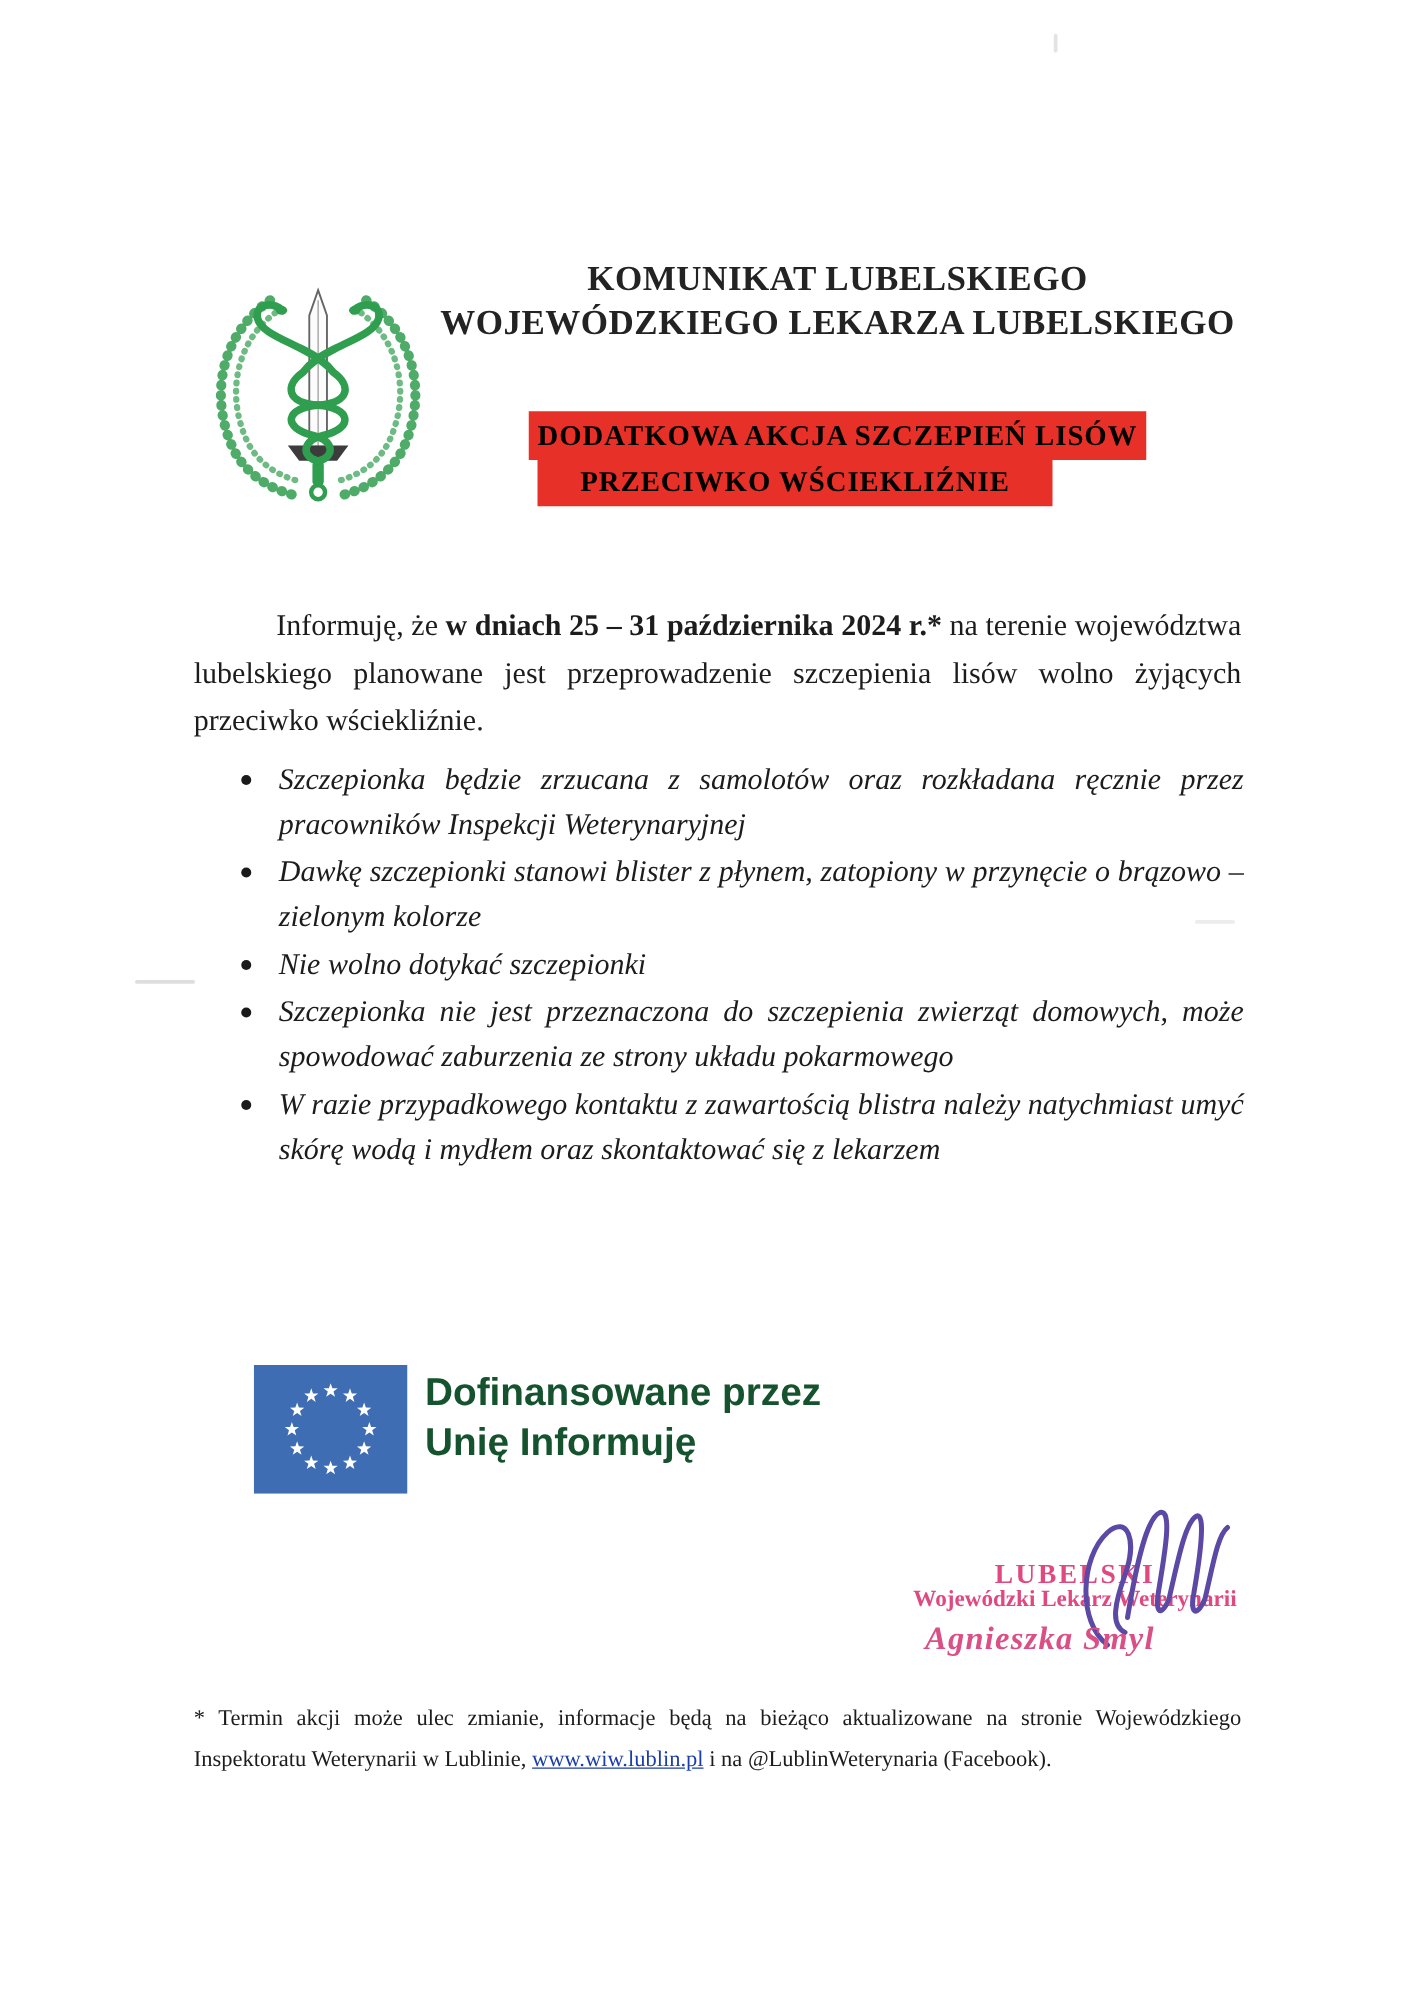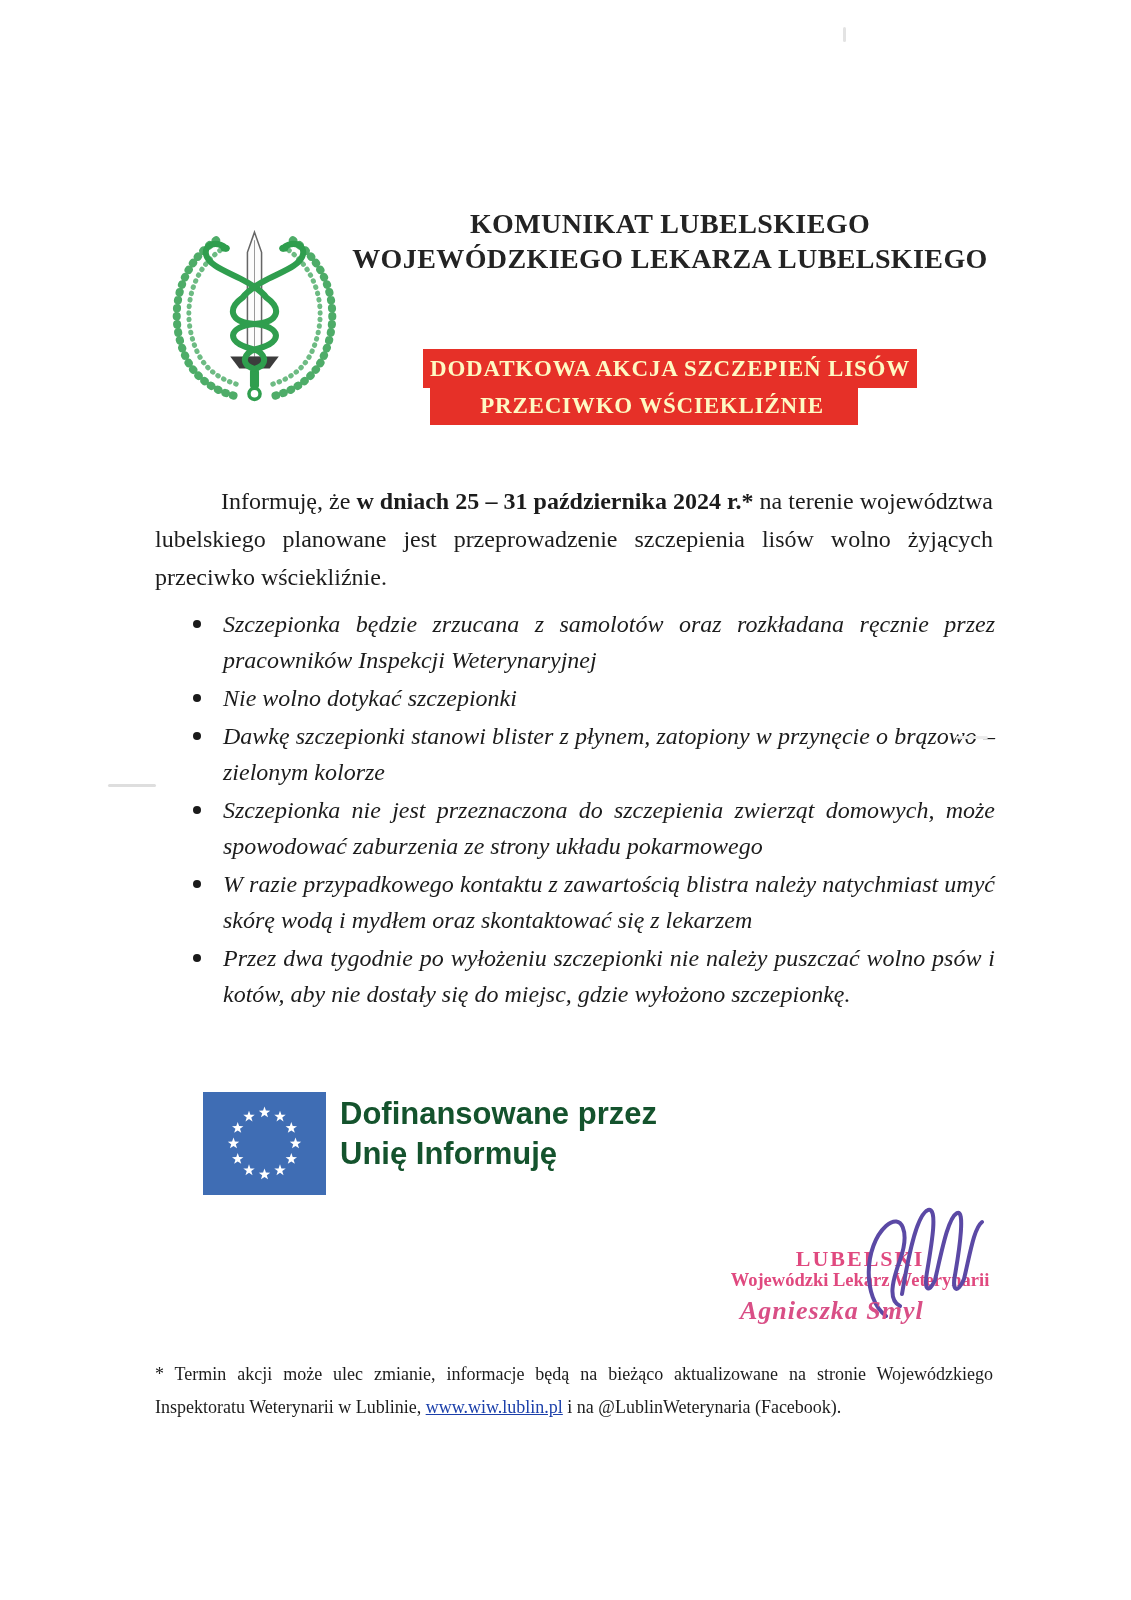--- a/index.html
+++ b/index.html
@@ -15,27 +15,26 @@
   
   .emblem{position:absolute;left:152px;top:220px;width:205px;height:192px;}
   .title{
     position:absolute;left:340px;top:206px;width:660px;
     text-align:center;font-weight:700;font-size:28px;line-height:35px;
     letter-spacing:.4px;color:#232323;
   }
   .title div{white-space:nowrap;}
   
   .banner-line{
-    position:absolute;background:#e63028;color:#fef9c3;
+    position:absolute;background:#e63028;color:#000000;
     font-weight:700;text-align:center;letter-spacing:.8px;
     font-size:23px;
-    margin-top:20px;
   }
   .banner-1{left:423px;top:329px;width:494px;height:39px;line-height:39px;}
-  .banner-2{left:430px;top:368px;width:412px;height:37px;line-height:36px;padding-left:16px;}
+  .banner-2{left:430px;top:368px;width:412px;height:37px;line-height:36px;}
   
   .intro{
     position:absolute;left:155px;top:482px;width:838px;
     font-size:24px;line-height:38px;text-align:justify;text-indent:66px;
     margin:0;
   }
   .intro b{font-weight:700;}
   .bullets{
     position:absolute;left:155px;top:606px;width:840px;
     margin:0;padding:0;list-style:none;
@@ -117,25 +116,24 @@
     <div>WOJEWÓDZKIEGO LEKARZA LUBELSKIEGO</div>
   </div>
 
   <div class="banner-line banner-1">DODATKOWA AKCJA SZCZEPIEŃ LISÓW</div>
   <div class="banner-line banner-2">PRZECIWKO WŚCIEKLIŹNIE</div>
 
   <p class="intro"><span>Informuję, że </span><b>w dniach 25 – 31 października 2024 r.*</b><span> na terenie województwa lubelskiego planowane jest przeprowadzenie szczepienia lisów wolno żyjących przeciwko wściekliźnie.</span></p>
 
   <ul class="bullets">
     <li>Szczepionka będzie zrzucana z samolotów oraz rozkładana ręcznie przez pracowników Inspekcji Weterynaryjnej</li>
+    <li>Dawkę szczepionki stanowi blister z płynem, zatopiony w przynęcie o brązowo – zielonym kolorze</li>
     <li>Nie wolno dotykać szczepionki</li>
-    <li>Dawkę szczepionki stanowi blister z płynem, zatopiony w przynęcie o brązowo – zielonym kolorze</li>
     <li>Szczepionka nie jest przeznaczona do szczepienia zwierząt domowych, może spowodować zaburzenia ze strony układu pokarmowego</li>
     <li>W razie przypadkowego kontaktu z zawartością blistra należy natychmiast umyć skórę wodą i mydłem oraz skontaktować się z lekarzem</li>
-    <li>Przez dwa tygodnie po wyłożeniu szczepionki nie należy puszczać wolno psów i kotów, aby nie dostały się do miejsc, gdzie wyłożono szczepionkę.</li>
   </ul>
 
   <svg class="eu-flag" viewBox="0 0 123 103" xmlns="http://www.w3.org/2000/svg">
     <defs>
       <path id="star" d="M0,-6 L1.41,-1.94 L5.71,-1.85 L2.28,0.74 L3.53,4.85 L0,2.4 L-3.53,4.85 L-2.28,0.74 L-5.71,-1.85 L-1.41,-1.94 Z" fill="#ffffff"></path>
     </defs>
     <rect x="0" y="0" width="123" height="103" fill="#3f6db4"></rect>
     <use href="#star" transform="translate(61.5,20.5)"></use>
     <use href="#star" transform="translate(77,24.65)"></use>
     <use href="#star" transform="translate(88.3,36)"></use>

